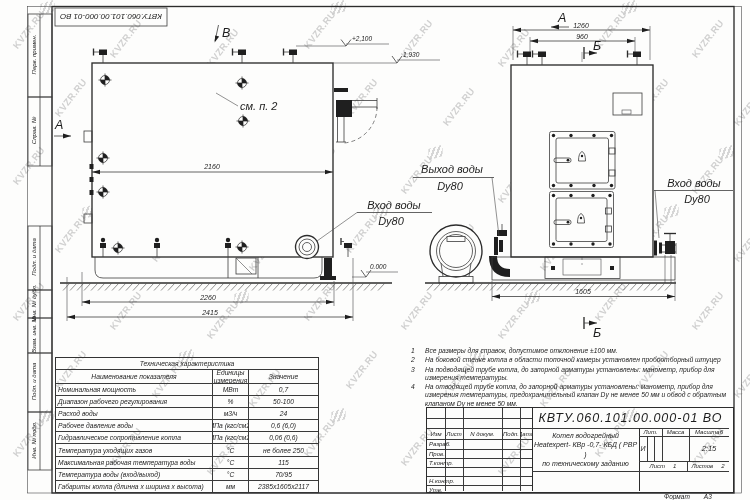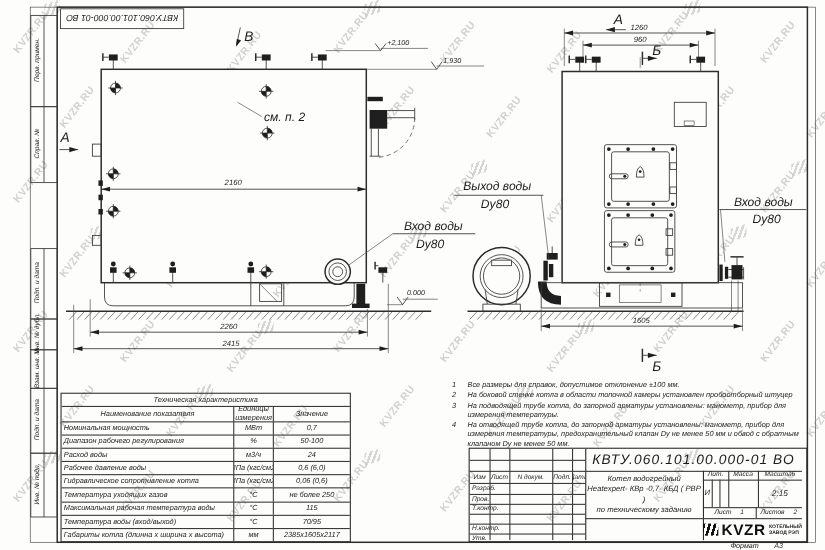--- a/index.html
+++ b/index.html
@@ -733,27 +733,19 @@
 
     <div class="cell" style="left:212px;top:53px;width:48px;height:10px;gap:8px">
       <span>Лист</span>
         <span>1</span>
     </div>
     <div class="cell" style="left:260px;top:53px;width:42px;height:10px;gap:8px">
       <span>Листов</span>
         <span>2</span>
     </div>
 
-    <div class="cell" style="left:212px;top:63px;width:90px;height:20px;gap:3px">
-      <span class="logo-glyph"></span>
-      <span class="logo-kvzr">KVZR</span>
-      <span class="logo-sub">
-        <div>КОТЕЛЬНЫЙ</div>
-        <div>ЗАВОД РЭП</div>
-      </span>
-    </div>
   </div>
 
   <div class="fmt">
     <span>Формат</span>
     <span>А3</span>
   </div>
 </div>
 
 </body></html>

